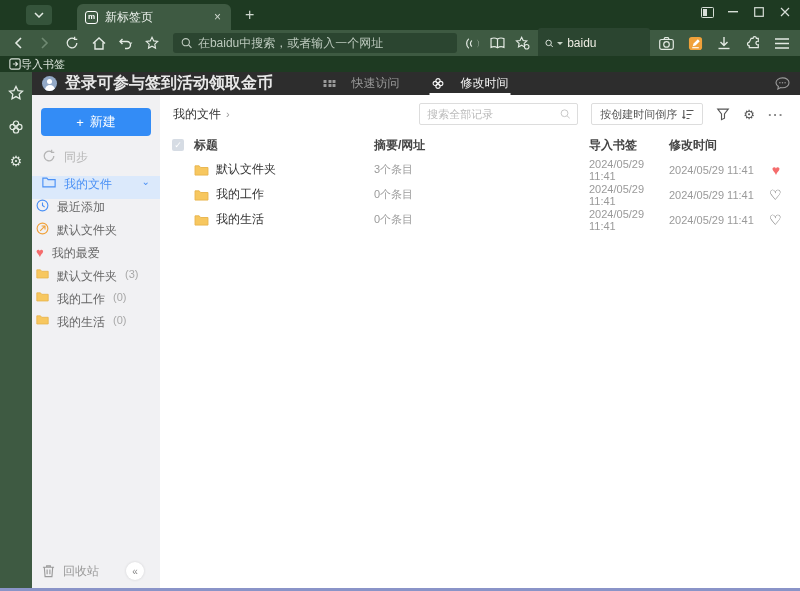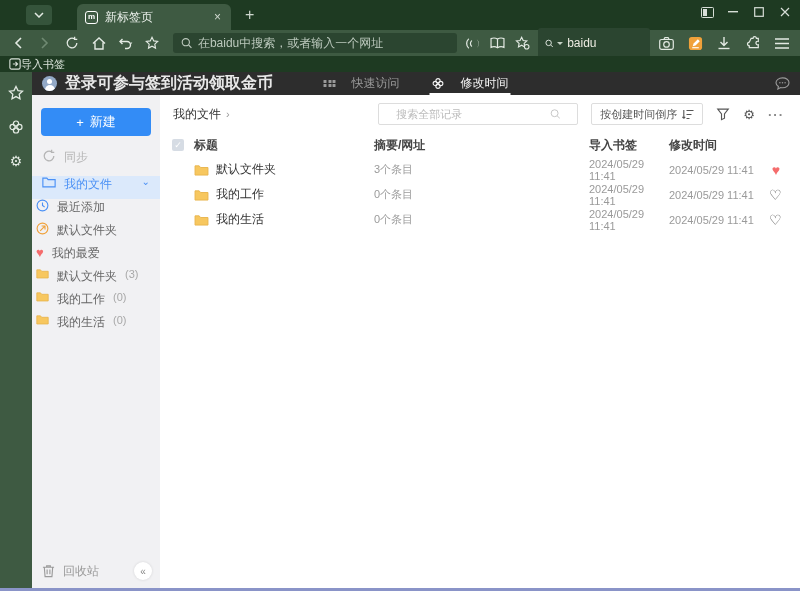--- a/index.html
+++ b/index.html
@@ -56,30 +56,30 @@
   
   .pbody { flex:1; display:flex; min-height:0; }
   .nsb { width:128px; background:#F1F1F3; display:flex; flex-direction:column; flex:none; position:relative; }
   .newbtn { margin:13px 9px 0 9px; height:28px; background:#338CF6; color:#fff; border:none; border-radius:4px; font-size:13px; display:flex; align-items:center; justify-content:center; gap:6px; cursor:pointer; font-family:inherit; }
   .nsb-item { height:23px; display:flex; align-items:flex-start; gap:8px; padding-left:10px; color:#666; cursor:pointer; font-size:12px; }
   .nsb-item.disabled { color:#B5B5B5; }
   .nsb-item.sel { background:#DBE9FB; color:#4A90F5; }
   .nsb-item .cnt { color:#A8A8A8; font-size:11px; }
   .nsb-item .chev { margin-left:auto; margin-right:10px; color:#4A90F5; font-size:10px; }
   .nsb-item.child { padding-left:4px; }
-  .nsb-bottom { position:absolute; bottom:8px; left:0; right:0; display:flex; align-items:center; padding:0 8px 0 10px; color:#9A9A9A; }
+  .nsb-bottom { position:absolute; bottom:8px; left:0; right:8px; display:flex; align-items:center; padding:0 8px 0 10px; color:#9A9A9A; }
   .recycle { display:flex; align-items:center; gap:8px; cursor:pointer; }
   .collapse { margin-left:auto; width:18px; height:18px; border-radius:50%; background:#fff; box-shadow:0 0 3px rgba(0,0,0,.12); display:flex; align-items:center; justify-content:center; color:#888; font-size:10px; cursor:pointer; }
 
   .main { flex:1; background:#fff; min-width:0; display:flex; flex-direction:column; }
   .main-top { height:38px; display:flex; align-items:center; padding:0 16px 0 13px; gap:12px; flex:none; }
   .crumb { color:#333; display:flex; align-items:center; gap:5px; cursor:pointer; }
   .crumb .arr { color:#999; font-size:11px; }
   .mt-right { margin-left:auto; display:flex; align-items:center; gap:13px; }
-  .csearch { width:200px; height:22px; border:1px solid #DDD; border-radius:2px; display:flex; align-items:center; padding:0 17px; gap:6px; }
+  .csearch { width:159px; height:22px; border:1px solid #DDD; border-radius:2px; display:flex; align-items:center; padding:0 7px; gap:6px; }
   .csearch input { border:none; outline:none; font-size:11px; width:100%; color:#333; font-family:inherit; }
   .csearch input::placeholder { color:#BBB; opacity:1; }
   .sortbtn { height:22px; border:1px solid #DDD; border-radius:2px; background:#fff; display:flex; align-items:center; gap:5px; padding:0 8px; font-size:11px; color:#555; cursor:pointer; font-family:inherit; }
   .tool-ic { color:#555; cursor:pointer; display:flex; align-items:center; font-size:13px; }
   .dots { color:#888; letter-spacing:1px; font-weight:bold; }
 
   .tbl { display:flex; flex-direction:column; }
   .trow { display:grid; grid-template-columns:22px 180px 215px 80px 100px 1fr; align-items:center; height:25px; padding:0 12px; }
   .trow.head { color:#444; font-weight:bold; height:24px; }
   .cbx { width:12px; height:12px; background:#D6DCE4; border-radius:2px; color:#fff; font-size:9px; line-height:12px; text-align:center; cursor:pointer; }

